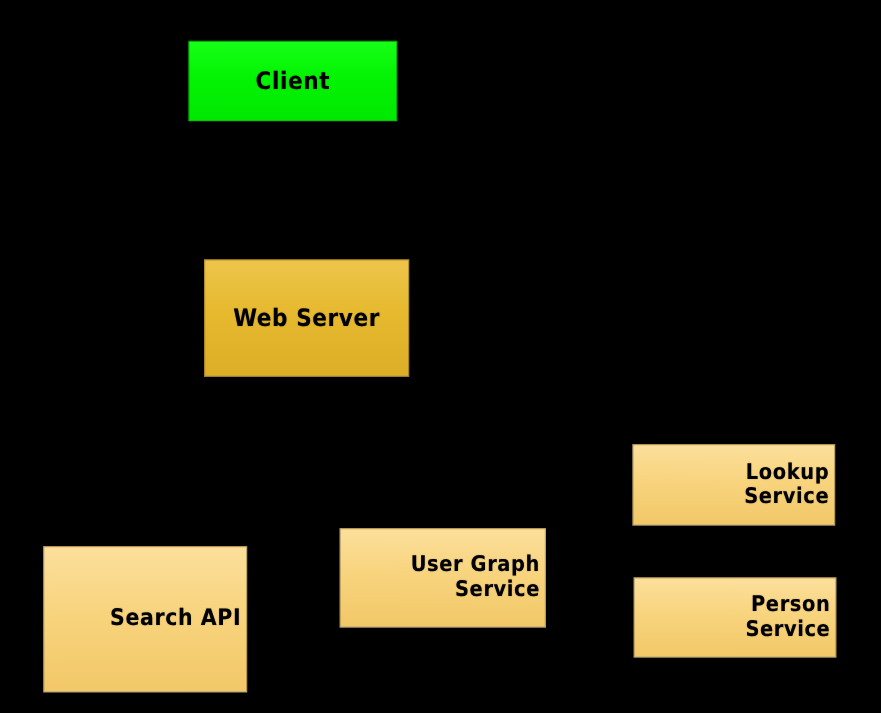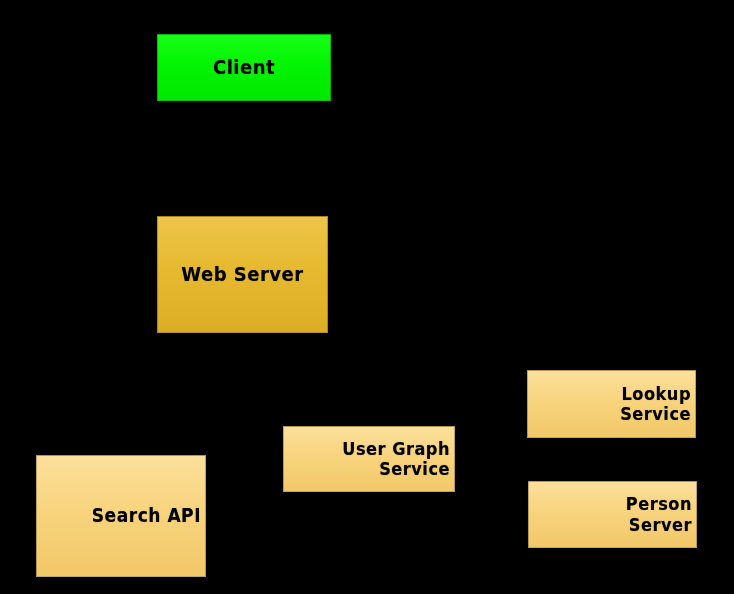--- a/index.html
+++ b/index.html
@@ -46,23 +46,23 @@
   .fill-gold {
     background: linear-gradient(180deg, #edc54a 0%, #e6b92f 45%, #dcae27 100%);
   }
   .fill-sand {
     background: linear-gradient(180deg, #fbdf9b 0%, #f8d47e 45%, #f2c868 100%);
     text-align: right;
   }
 
   
   #node-client        { left: 157px; top: 34px;  width: 174px; height: 67px;  font-size: 20px; }
-  #node-web-server    { left: 157px; top: 216px; width: 171px; height: 117px; font-size: 20px; }
+  #node-web-server    { left: 170px; top: 216px; width: 171px; height: 98px; font-size: 20px; }
   #node-search-api    { left: 36px;  top: 455px; width: 170px; height: 122px; font-size: 19px; }
-  #node-user-graph    { left: 283px; top: 426px; width: 172px; height: 66px;  font-size: 18px; }
+  #node-user-graph    { left: 283px; top: 440px; width: 172px; height: 83px;  font-size: 18px; }
   #node-lookup        { left: 527px; top: 370px; width: 169px; height: 68px;  font-size: 18px; }
   #node-person-server { left: 528px; top: 481px; width: 169px; height: 67px;  font-size: 18px; }
 </style>
 </head>
 <body>
 
 <div id="canvas">
 
   <div class="node fill-green" id="node-client">
     <span class="label">Client</span>
@@ -81,16 +81,16 @@
 Service</span>
   </div>
 
   <div class="node fill-sand" id="node-lookup">
     <span class="label">Lookup
 Service</span>
   </div>
 
   <div class="node fill-sand" id="node-person-server">
     <span class="label">Person
-Server</span>
+Service</span>
   </div>
 
 </div>
 
 </body></html>

